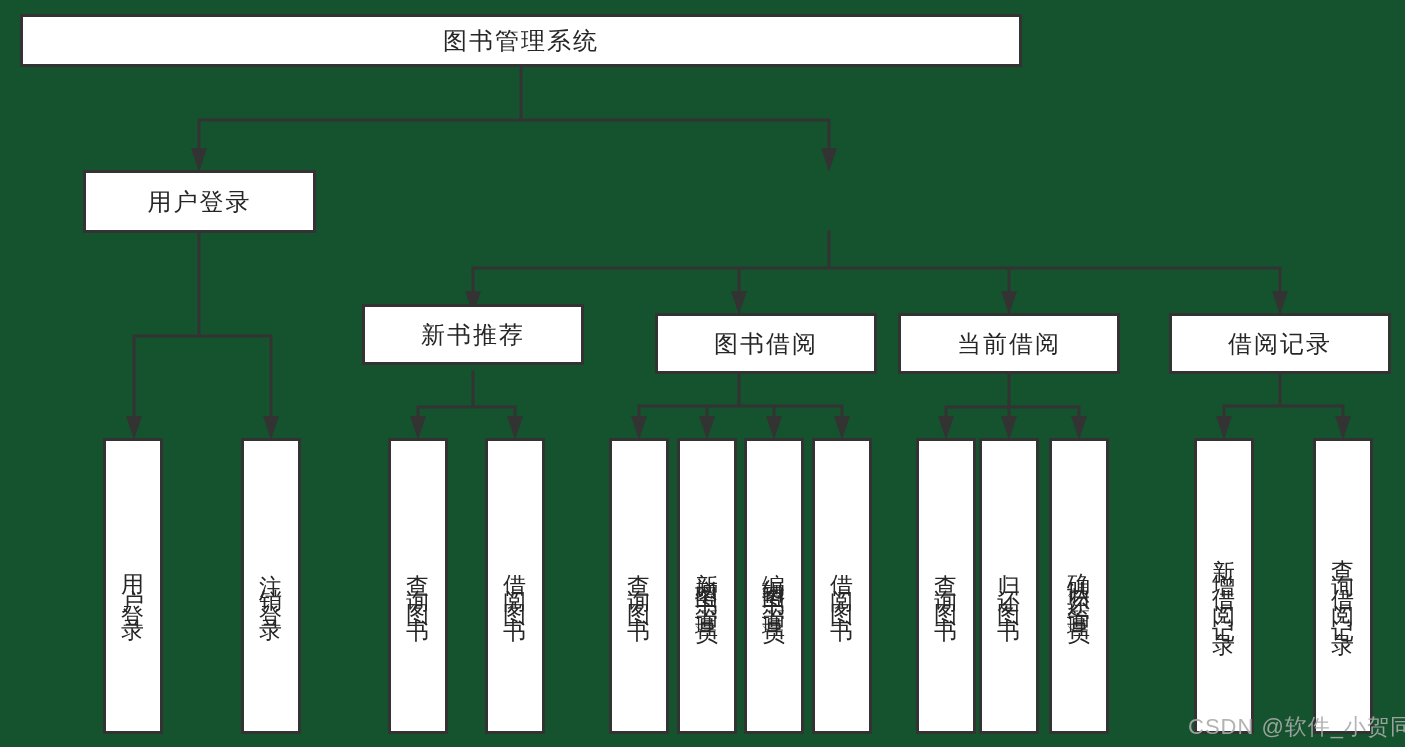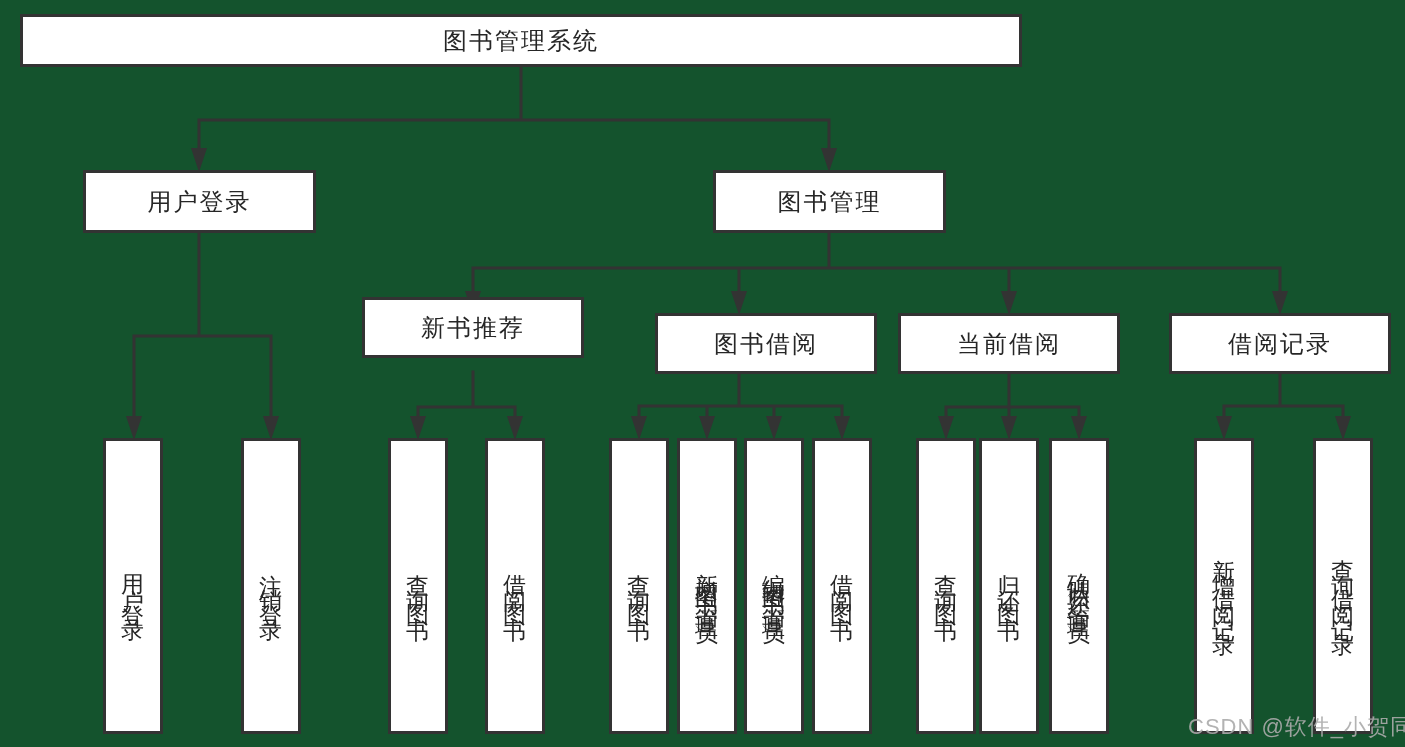--- a/index.html
+++ b/index.html
@@ -80,25 +80,22 @@
     </g>
   </svg>
 
   <div class="node root" style="left:20px; top:14px; width:1002px; height:53px;">
     <span class="hlbl">图书管理系统</span>
   </div>
 
   <div class="node" style="left:83px; top:170px; width:233px; height:63px;">
     <span class="hlbl">用户登录</span>
   </div>
-  <div class="node" style="left:713px; top:170px; width:233px; height:63px;">
-    <span class="hlbl">图书管理</span>
-  </div>
 
-  <div class="node" style="left:362px; top:297px; width:222px; height:61px;">
+  <div class="node" style="left:362px; top:304px; width:222px; height:61px;">
     <span class="hlbl">新书推荐</span>
   </div>
   <div class="node" style="left:655px; top:313px; width:222px; height:61px;">
     <span class="hlbl">图书借阅</span>
   </div>
   <div class="node" style="left:898px; top:313px; width:222px; height:61px;">
     <span class="hlbl">当前借阅</span>
   </div>
   <div class="node" style="left:1169px; top:313px; width:222px; height:61px;">
     <span class="hlbl">借阅记录</span>

